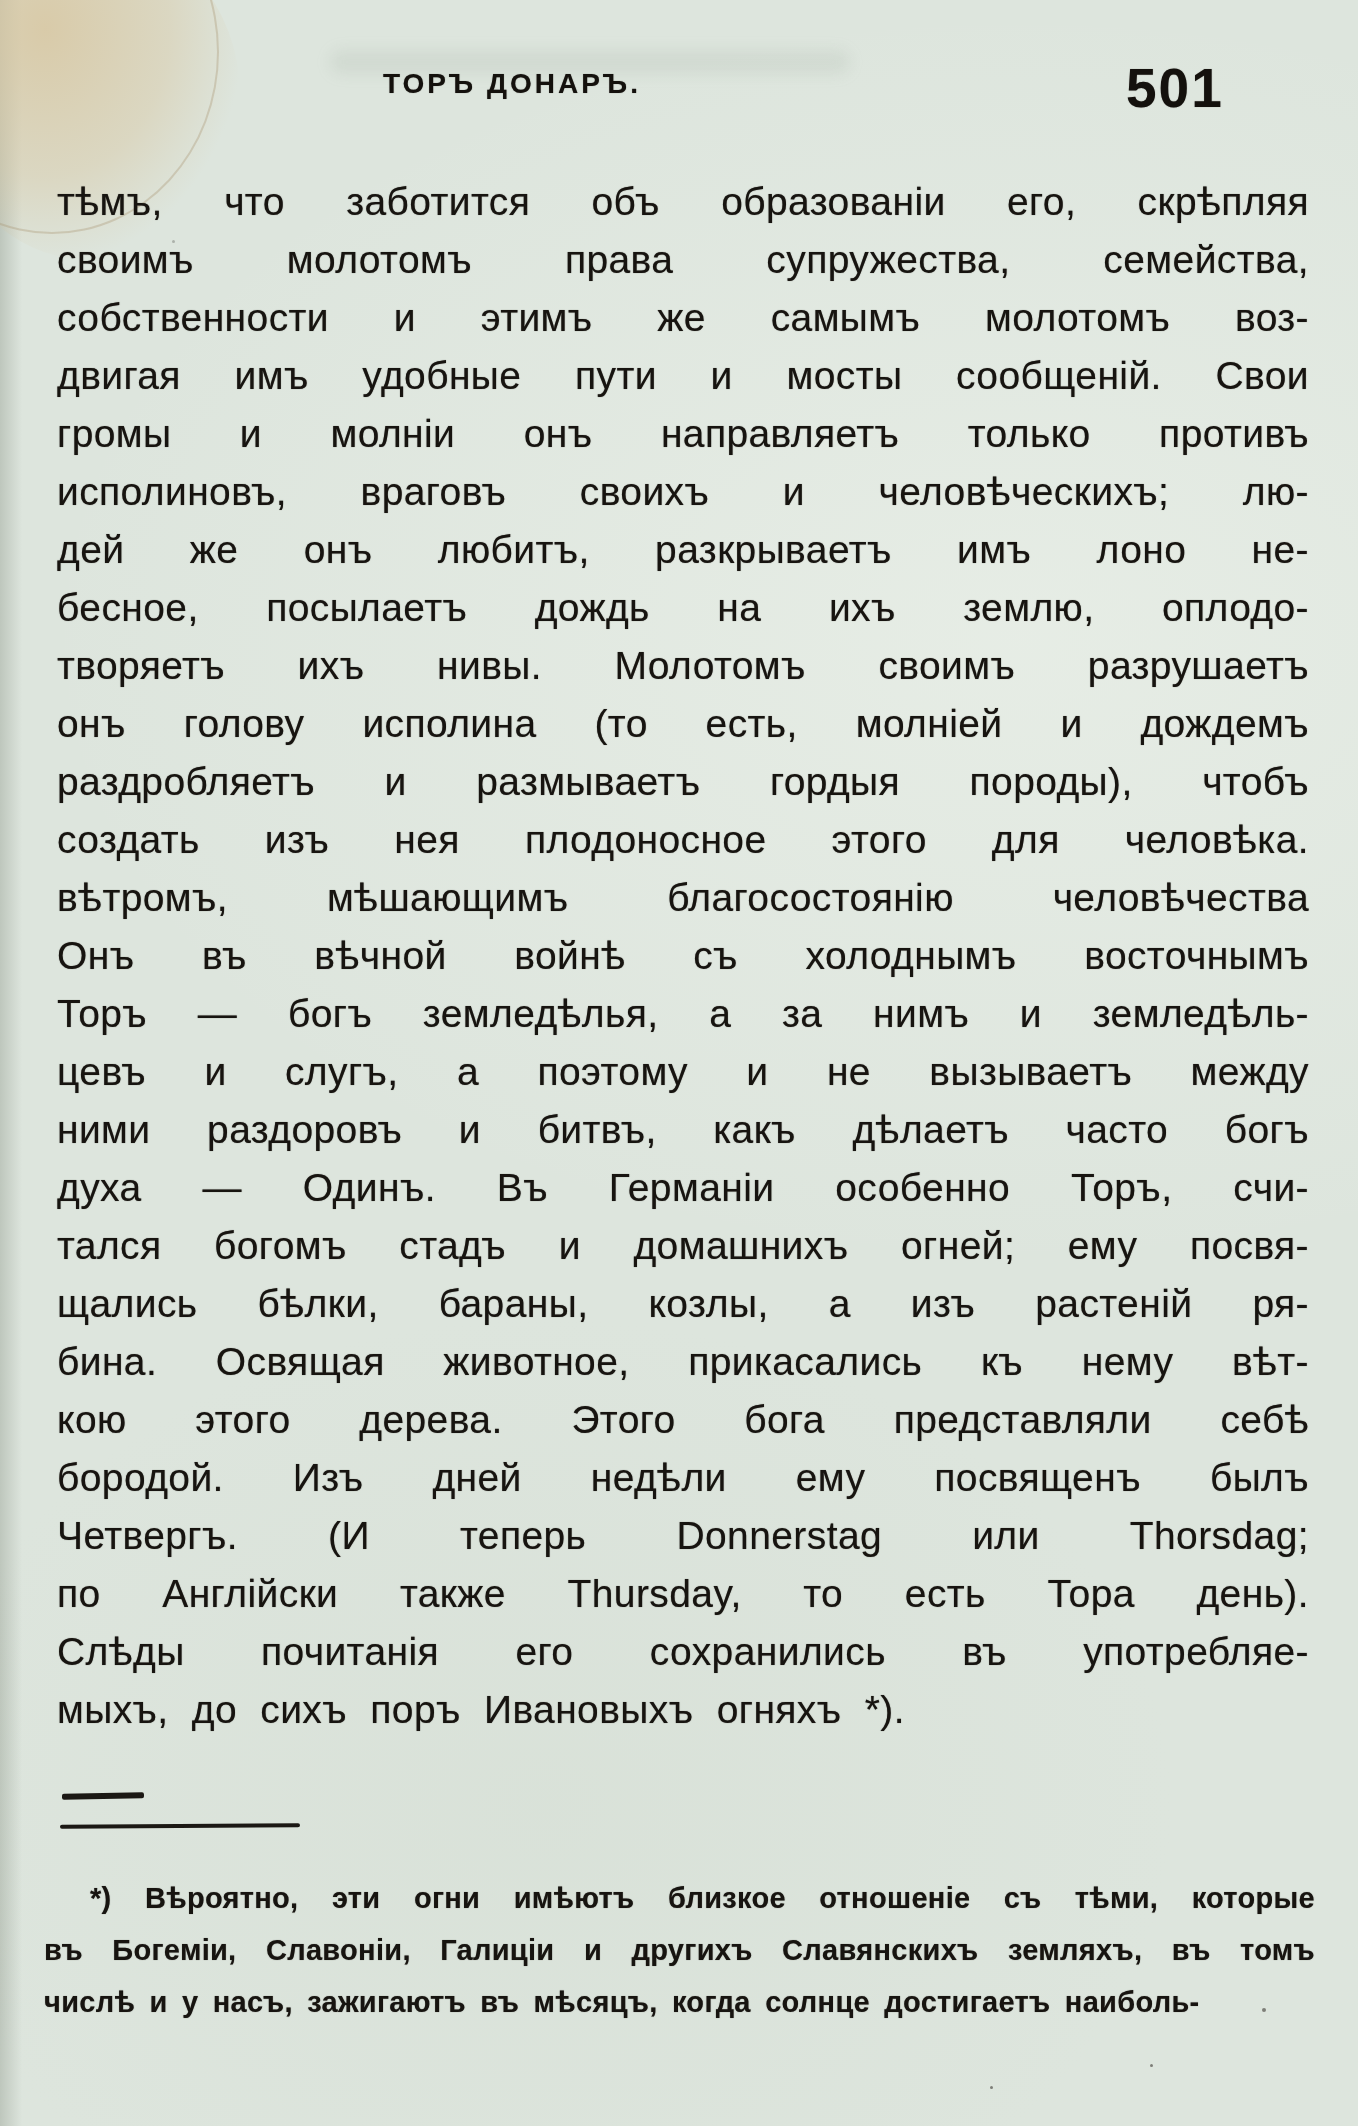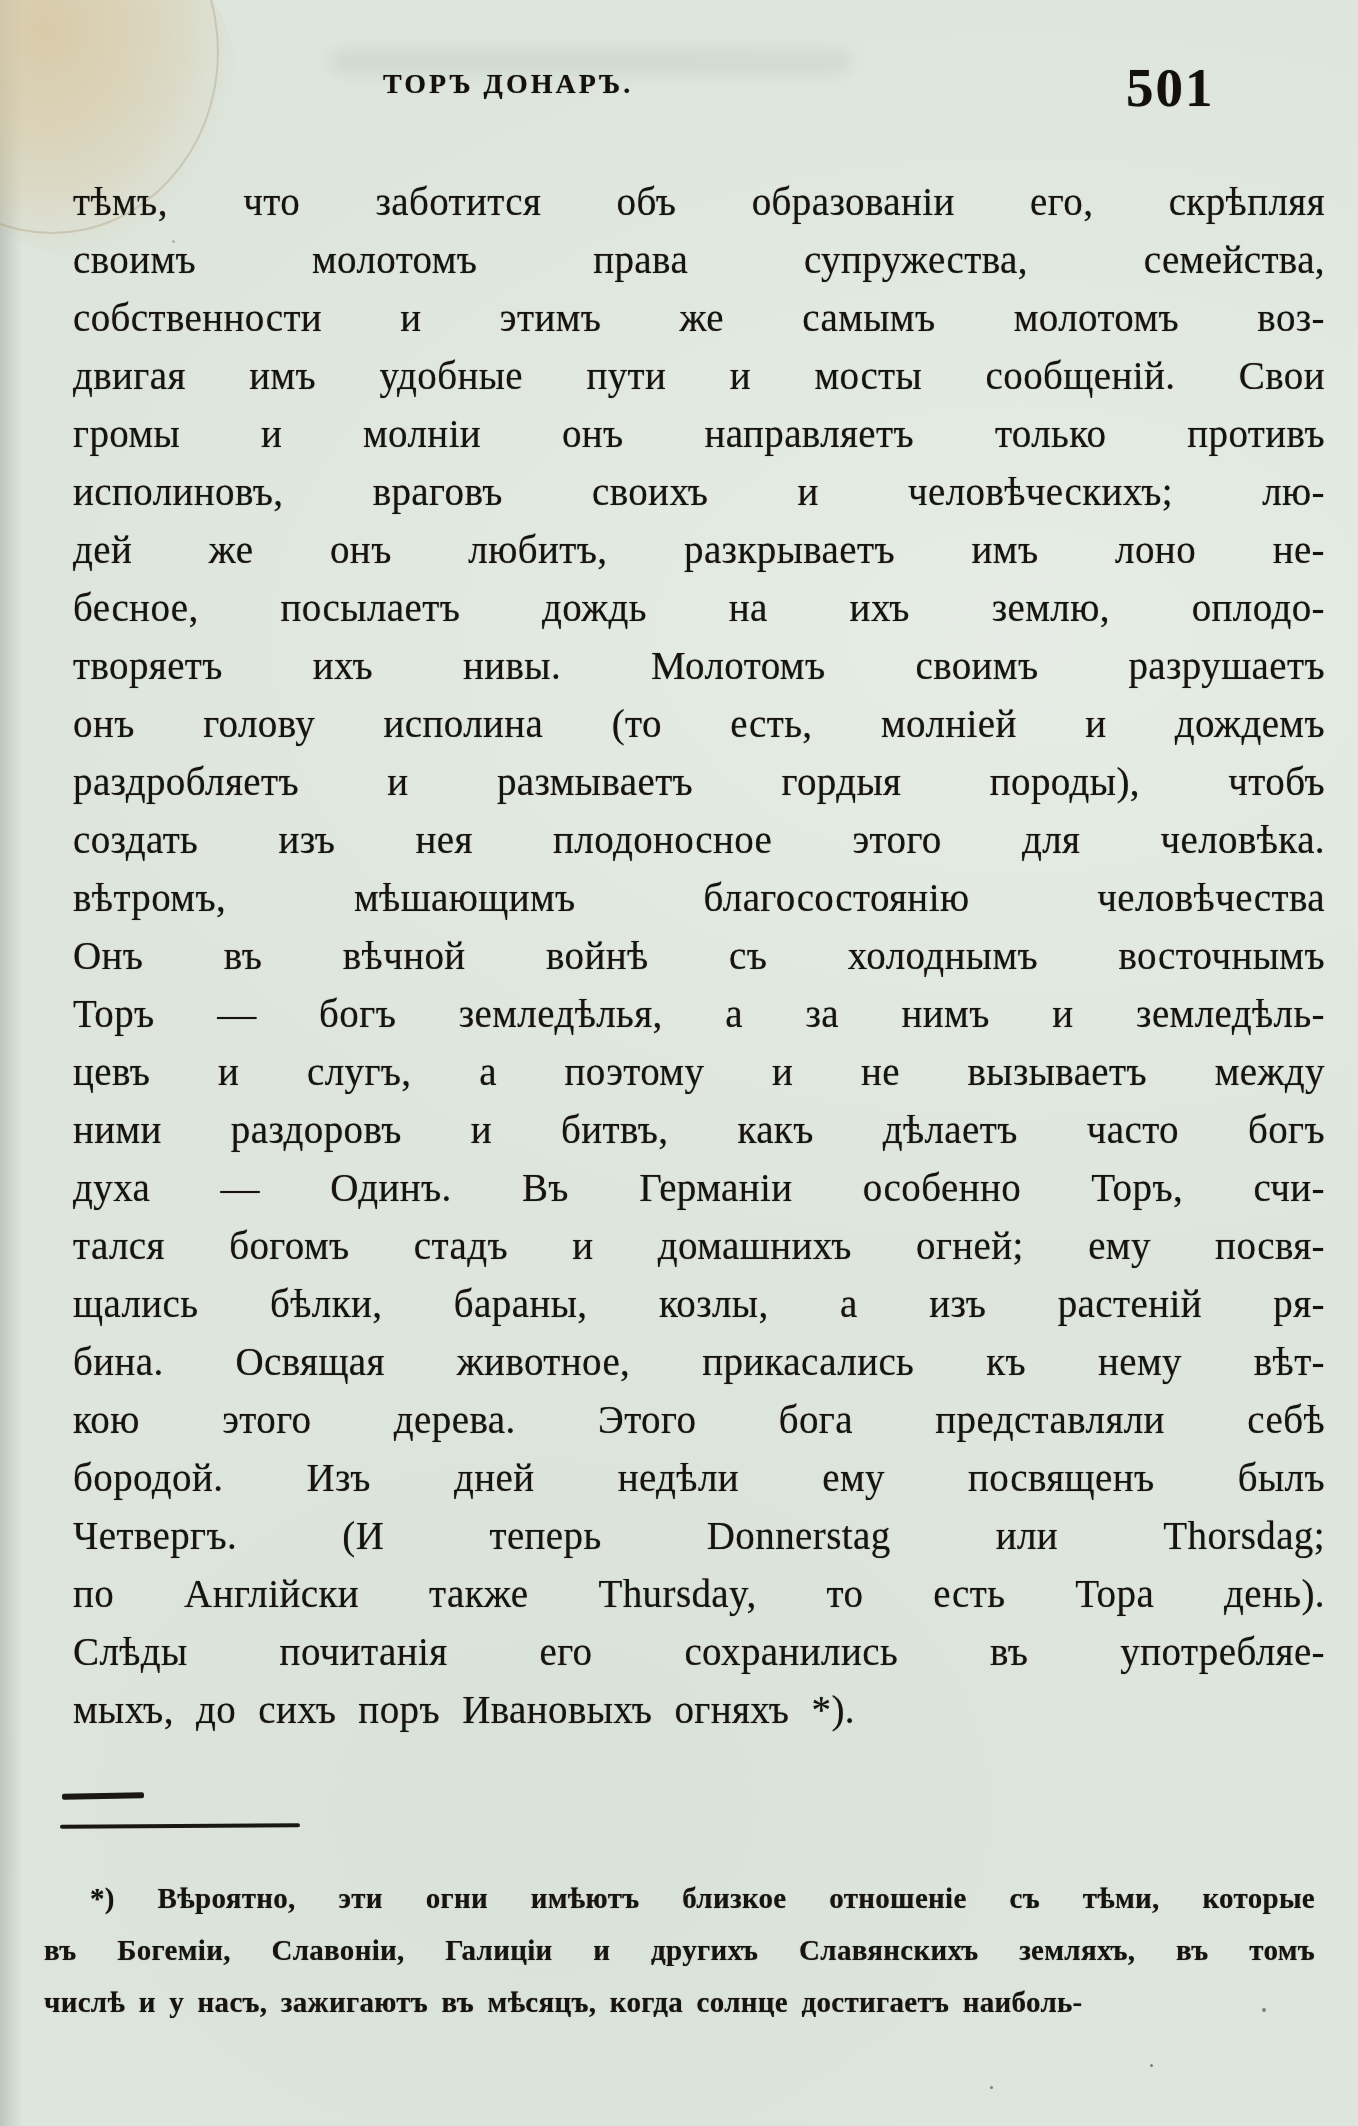--- a/index.html
+++ b/index.html
@@ -6,21 +6,21 @@
   .page {
     position: relative;
     width: 1358px;
     height: 2126px;
     margin: 0 auto;
     background:
       radial-gradient(ellipse 1400px 900px at 75% 30%, rgba(238,243,236,0.55), rgba(238,243,236,0) 70%),
       radial-gradient(ellipse 900px 700px at 40% 85%, rgba(213,222,212,0.5), rgba(213,222,212,0) 70%),
       #dde5dd;
     overflow: hidden;
-    font-family: Liberation Serif, serif;
+    font-family: Liberation Sans, sans-serif;
     color: #171410;
   }
   
   .edge-left {
     position: absolute; left: 0; top: 0; bottom: 0; width: 26px;
     background: linear-gradient(90deg, rgba(110,120,105,0.28), rgba(110,120,105,0.0) 85%);
   }
   .stain-topleft {
     position: absolute; left: -60px; top: -70px; width: 300px; height: 330px;
     background: radial-gradient(ellipse at 35% 30%, rgba(216,198,160,0.85) 0%, rgba(216,198,160,0.45) 45%, rgba(216,198,160,0) 72%);
@@ -56,21 +56,20 @@
     color: #14110d;
     text-shadow: 0 0 1px rgba(30,25,20,0.45);
   }
 
   
   .body-text {
     position: absolute; left: 57px; top: 173px; width: 1252px;
     font-size: 39px; line-height: 58px;
     letter-spacing: 0.4px;
     text-shadow: 0 0 1px rgba(25,20,15,0.55);
-    margin-left: 16px;
   }
   .body-text .line {
     height: 58px;
     white-space: nowrap;        
     text-align: justify;
     text-align-last: justify;
   }
   .body-text .line.short {
     text-align-last: left;
     word-spacing: 12px;

